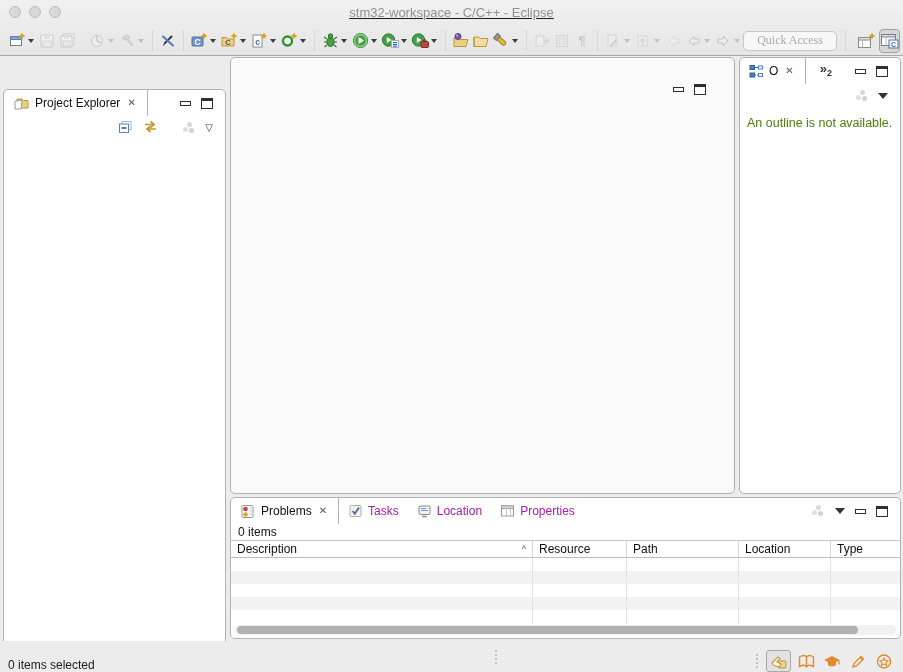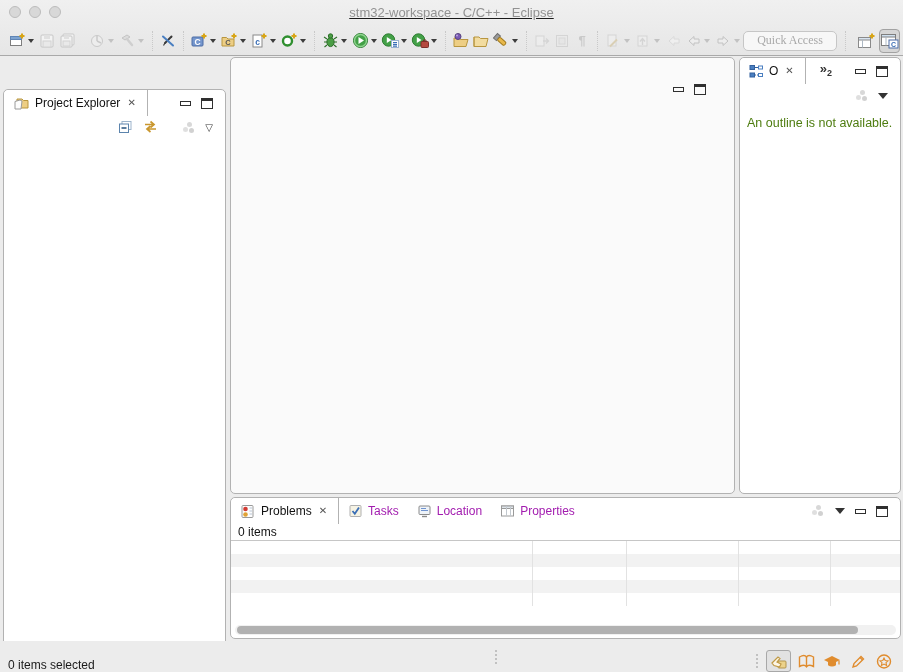--- a/index.html
+++ b/index.html
@@ -462,20 +462,38 @@
               <i></i>
             </span>
           <span class="tri-filled"></span>
           <span class="win-min"></span>
           <span class="win-max"></span>
         </div>
       </div>
 
       <div class="items-row">0 items</div>
 
+      <div class="table-header">
+        <div class="th c0">
+          <span>Description</span>
+          <span class="sort">^</span>
+        </div>
+        <div class="th c1">
+            <span>Resource</span>
+          </div>
+        <div class="th c2">
+            <span>Path</span>
+          </div>
+        <div class="th c3">
+            <span>Location</span>
+          </div>
+        <div class="th c4">
+            <span>Type</span>
+          </div>
+      </div>
 
       <div class="tbody">
         <div class="tr">
             <div class="td c0"></div>
             <div class="td c1"></div>
             <div class="td c2"></div>
             <div class="td c3"></div>
             <div class="td c4"></div>
           </div>
         <div class="tr">

